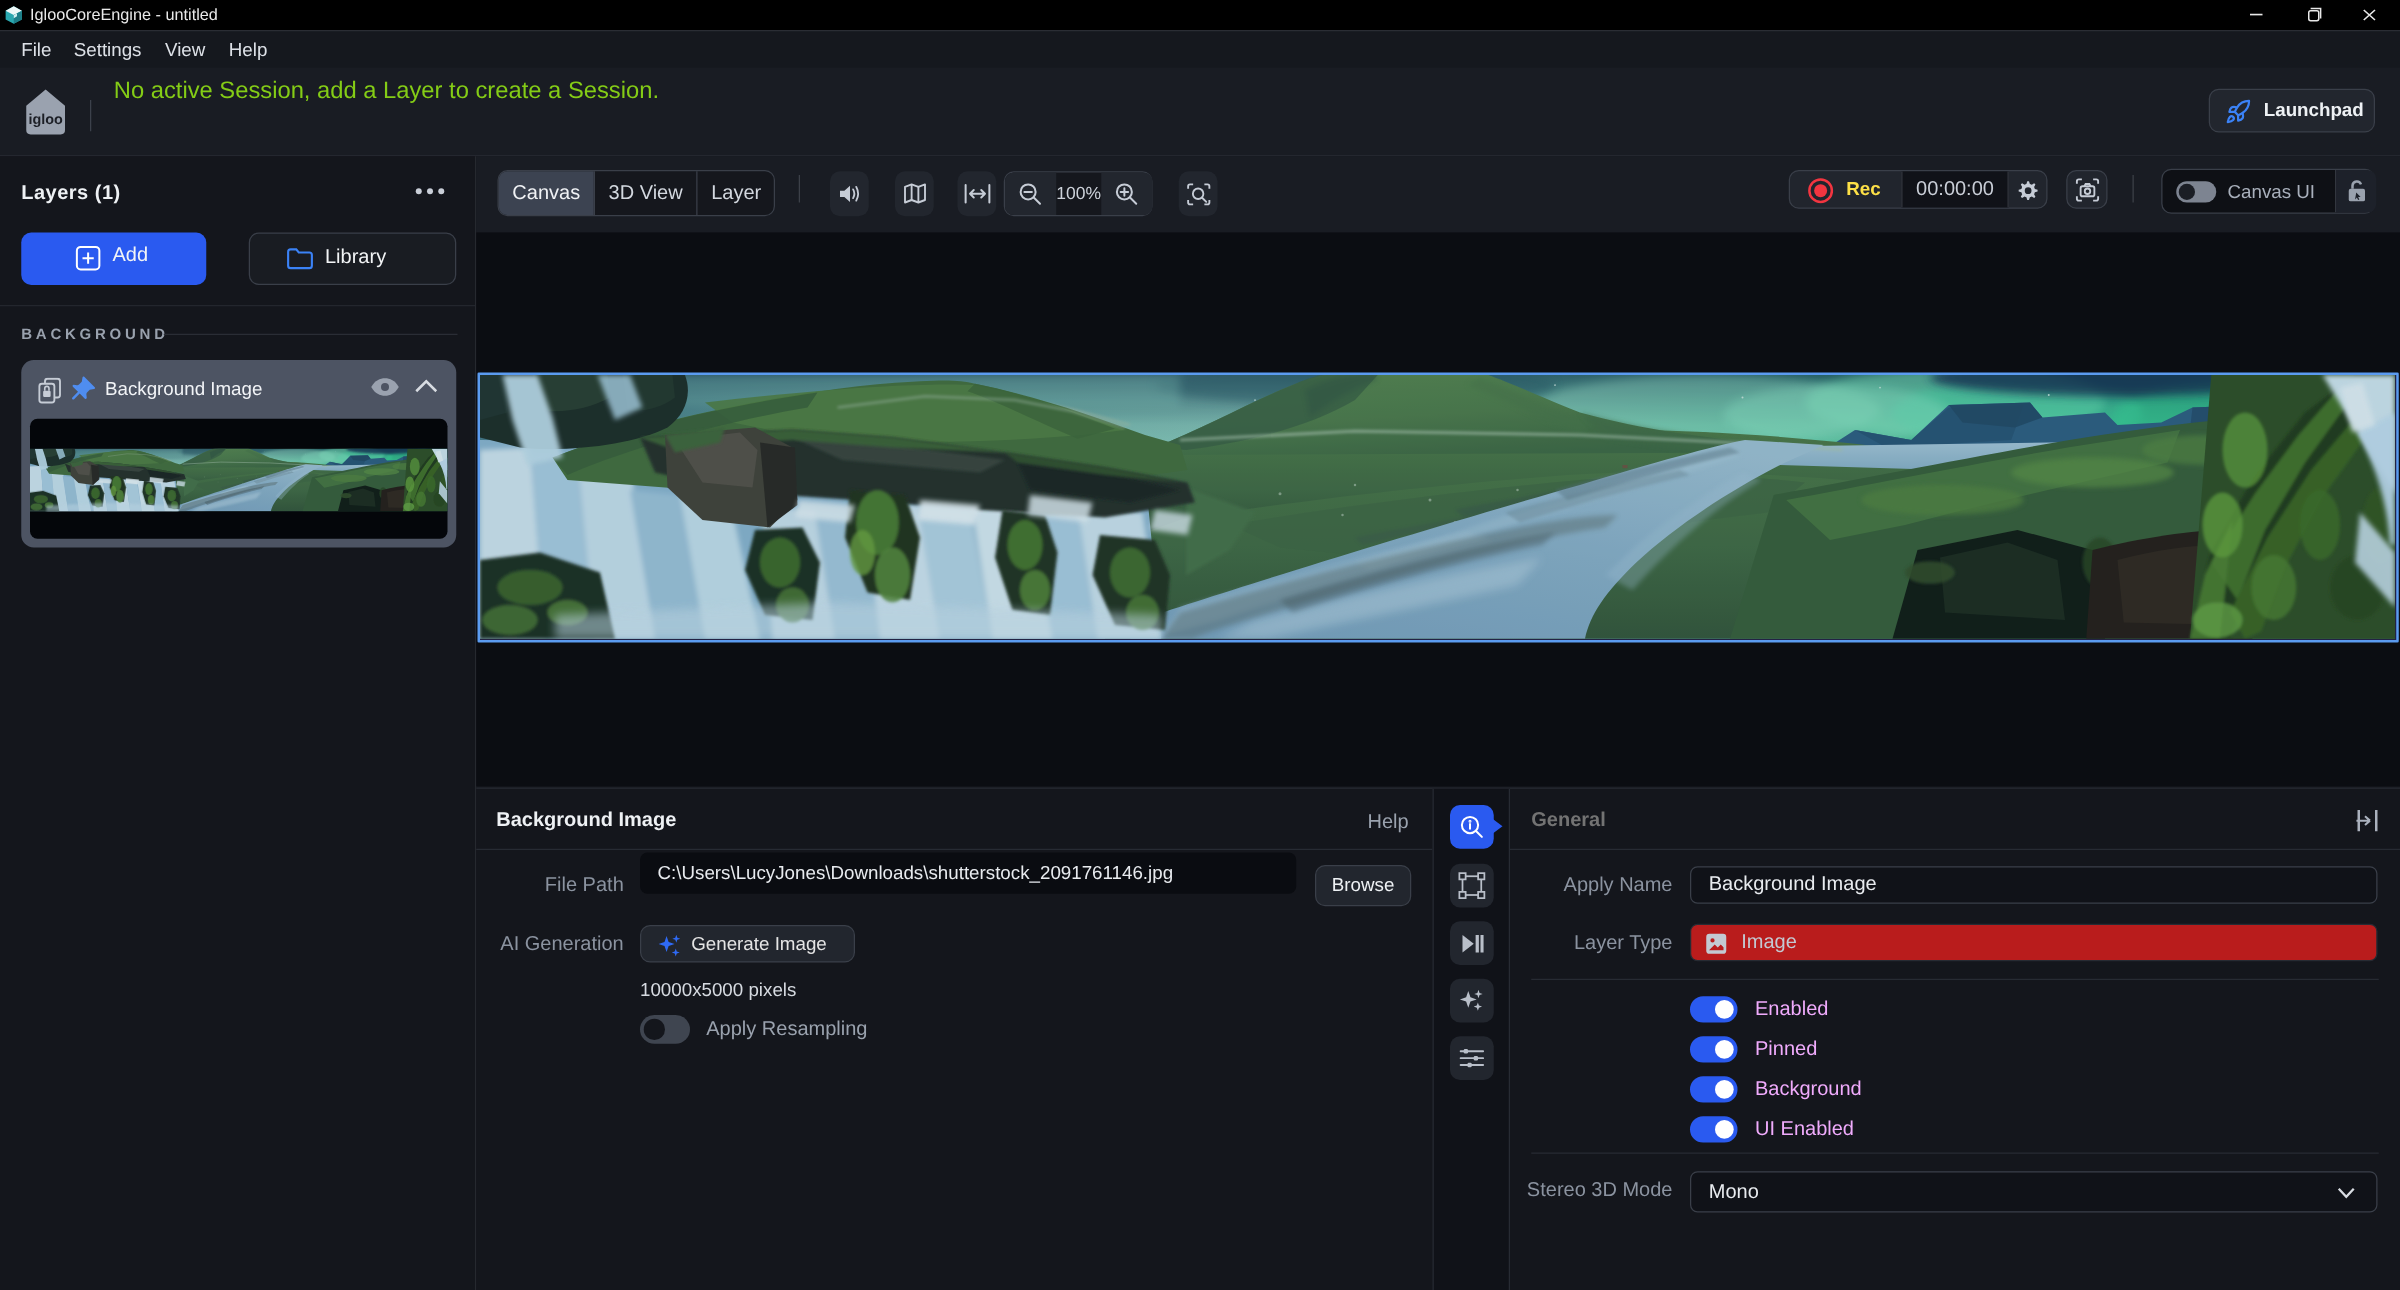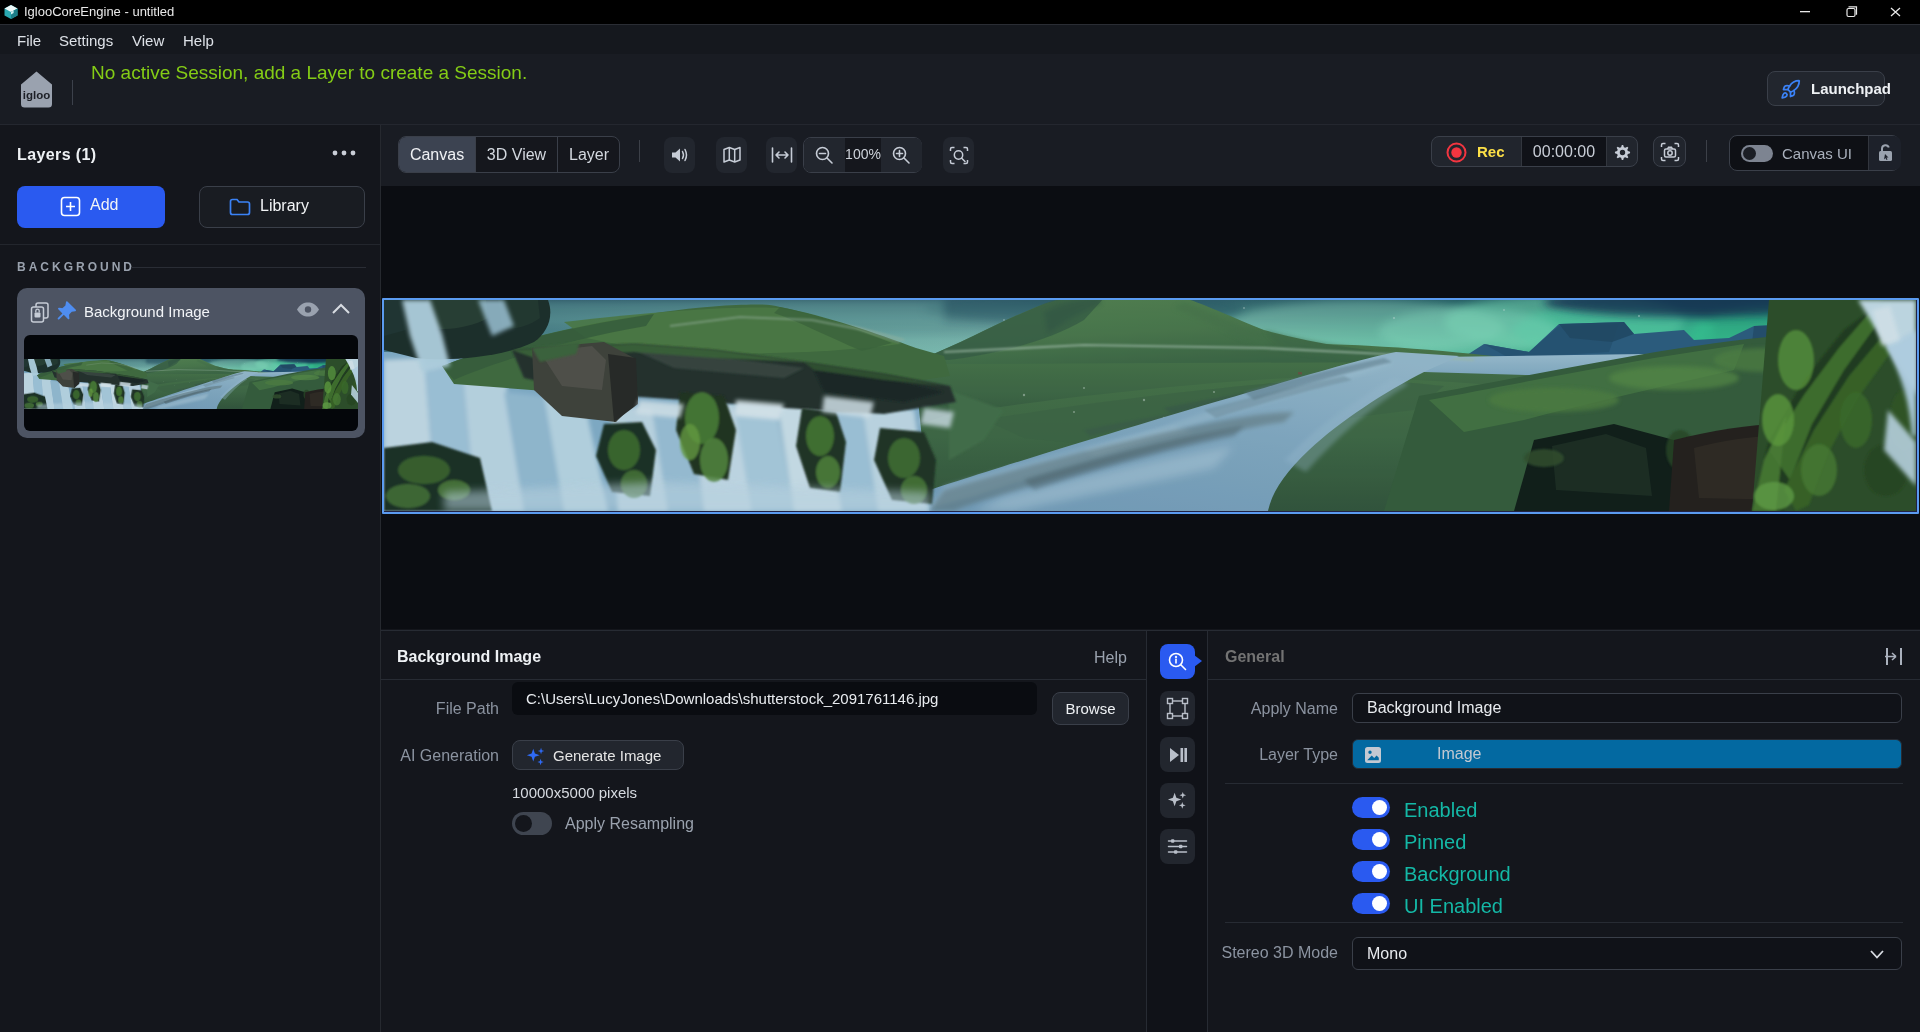--- a/index.html
+++ b/index.html
@@ -10,21 +10,21 @@
 #titlebar { position:absolute; left:0; top:0; width:1920px; height:24px; background:#000; }
 #titlebar .title { position:absolute; left:24px; top:4px; font-size:13px; color:#e9e9e9; }
 .winbtn { position:absolute; top:0; width:30px; height:24px; }
 
 #menubar { position:absolute; left:0; top:24px; width:1920px; height:30px; background:#15181e; border-top:1px solid #2a2d34; }
 #menubar span { position:absolute; top:7px; font-size:15px; color:#dde1e7; }
 
 #header { position:absolute; left:0; top:54px; width:1920px; height:71px; background:#191c23; border-bottom:1px solid #24272f; }
 #hdrsep { position:absolute; left:72px; top:26px; width:1px; height:25px; background:#3c414b; }
 #hdrtext { position:absolute; left:91px; top:8px; font-size:19px; color:#84cc16; }
-#launchpad { position:absolute; left:1767px; top:17px; width:118px; height:35px; background:#22262e; border:1px solid #3a3f49; border-radius:8px; color:#eef1f4; font-size:15px; font-weight:bold; }
+#launchpad { position:absolute; left:1767px; top:17px; width:133px; height:35px; background:#22262e; border:1px solid #3a3f49; border-radius:8px; color:#eef1f4; font-size:15px; font-weight:bold; }
 #launchpad span { position:absolute; left:43px; top:8px; }
 
 #leftpanel { position:absolute; left:0; top:125px; width:381px; height:907px; background:#14161c; border-right:1px solid #26292f; }
 #layers-title { position:absolute; left:17px; top:146px; font-size:16px; font-weight:bold; color:#eef1f4; letter-spacing:.4px; }
 .btn { position:absolute; border-radius:8px; font-size:16px; color:#f2f4f6; }
 #btn-add { left:17px; top:186px; width:148px; height:42px; background:#2a5af0; }
 #btn-lib { left:199px; top:186px; width:166px; height:42px; background:#191c22; border:1px solid #3a3f49; }
 #lp-div1 { position:absolute; left:0; top:244px; width:380px; height:1px; background:#23262d; }
 #bg-label { position:absolute; left:17px; top:260px; font-size:12px; font-weight:bold; letter-spacing:3px; color:#99a1ad; }
 #bg-line { position:absolute; left:131px; top:267px; width:235px; height:1px; background:#2a2d35; }
@@ -78,25 +78,25 @@
 
 #strip { position:absolute; left:765px; top:0; width:62px; height:402px; background:#101218; border-left:1px solid #272b33; border-right:1px solid #272b33; }
 .sbtn { position:absolute; left:13px; width:35px; height:35px; background:#22262e; border-radius:8px; }
 #sb1 { top:13px; background:#2a5af0; border-radius:8px; }
 #sb1 b { position:absolute; right:-7px; top:11px; width:0; height:0; border-top:6px solid transparent; border-bottom:6px solid transparent; border-left:8px solid #2a5af0; }
 
 #gen-panel { position:absolute; left:827px; top:0; width:712px; height:402px; }
 #gen-head { position:absolute; left:17px; top:17px; font-size:16px; font-weight:bold; color:#737373; }
 #gen-hline { position:absolute; left:0; top:48px; width:712px; height:1px; background:#272b33; }
 #ln-input { position:absolute; left:144px; top:62px; width:550px; height:30px; background:#101218; border:1px solid #3a3f49; border-radius:6px; color:#e8ebef; font-size:16px; line-height:28px; padding-left:14px; }
-#lt-field { position:absolute; left:144px; top:108px; width:550px; height:30px; background:#0369a1; border:1px solid #272b33; border-radius:6px; color:#c3c9d2; font-size:16px; line-height:28px;padding-left:44px; }
+#lt-field { position:absolute; left:144px; top:108px; width:550px; height:30px; background:#b91c1c; border:1px solid #272b33; border-radius:6px; color:#c3c9d2; font-size:16px; line-height:28px; }
 #gen-div1 { position:absolute; left:17px; top:152px; width:678px; height:1px; background:#272b33; }
 .toggle-on { position:absolute; left:144px; width:38px; height:21px; background:#2a5af0; border-radius:11px; }
 .toggle-on i { position:absolute; right:3px; top:3px; width:15px; height:15px; background:#fff; border-radius:50%; }
-.tog-lbl { position:absolute; left:196px; font-size:20px; color:#14b8a6; }
+.tog-lbl { position:absolute; left:196px; font-size:16px; color:#f0abfc; }
 #gen-div2 { position:absolute; left:17px; top:291px; width:678px; height:1px; background:#272b33; }
 #mono-dd { position:absolute; left:144px; top:306px; width:550px; height:33px; background:#101218; border:1px solid #3a3f49; border-radius:6px; color:#e8ebef; font-size:16px; line-height:31px; padding-left:14px; }
 </style>
 </head>
 <body>
 
 <div id="titlebar">
   <svg class="abs" style="left:3px;top:4px" width="16" height="16" viewBox="0 0 16 16">
     <polygon points="8,1 14.5,4.5 14.5,11.5 8,15 1.5,11.5 1.5,4.5" fill="#2aa8b0"></polygon>
     <polygon points="8,1 14.5,4.5 8,8 1.5,4.5" fill="#eef8f8"></polygon>

